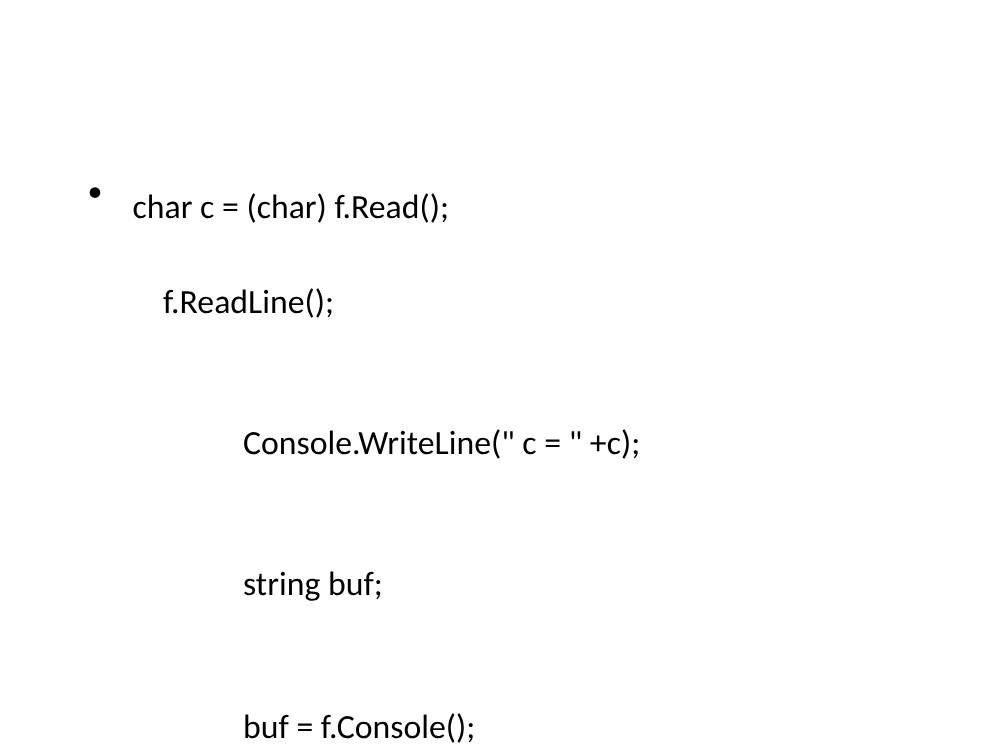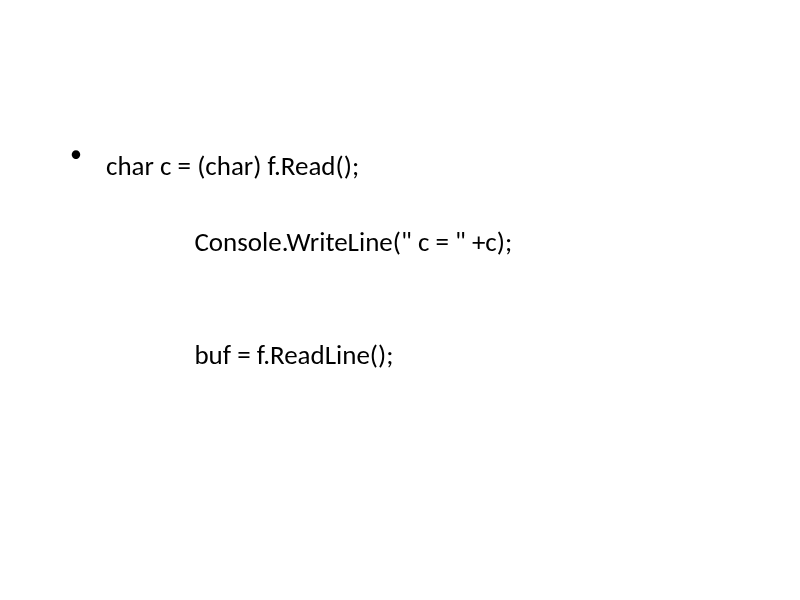--- a/index.html
+++ b/index.html
@@ -50,20 +50,26 @@
     }
   </style>
 </head>
 <body>
 
 <div class="slide-content">
   <div class="bullet-row">
     <span class="bullet">•</span>
     <span class="line-text">char c = (char) f.Read();</span>
   </div>
+  <div class="code-line indent-1">
+    <span>f.ReadLine();</span>
+  </div>
   <div class="code-line indent-2">
     <span>Console.WriteLine(" c = " +c);</span>
   </div>
   <div class="code-line indent-2">
-    <span>buf = f.ReadLine();</span>
+    <span>string buf;</span>
+  </div>
+  <div class="code-line indent-2">
+    <span>buf = f.Console();</span>
   </div>
 
 </div>
 
 </body></html>

